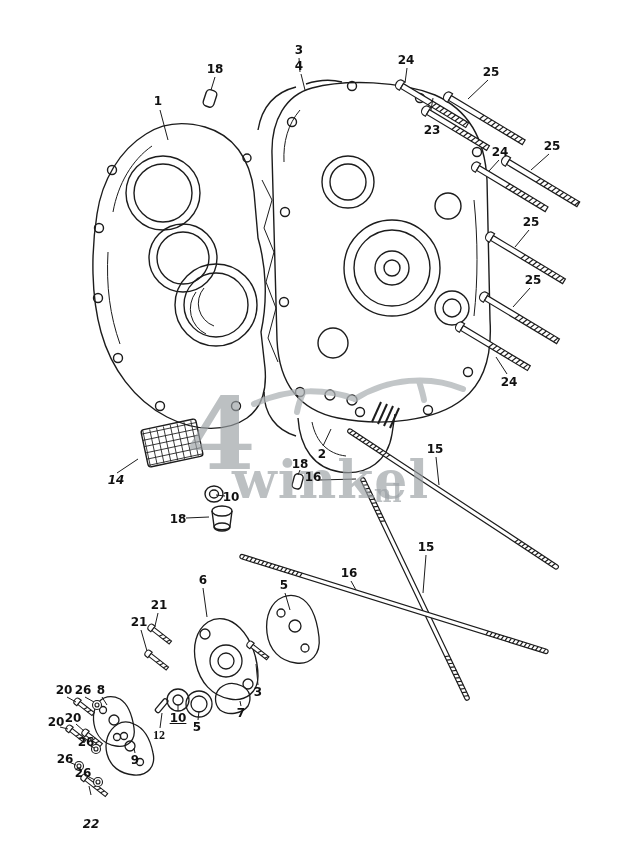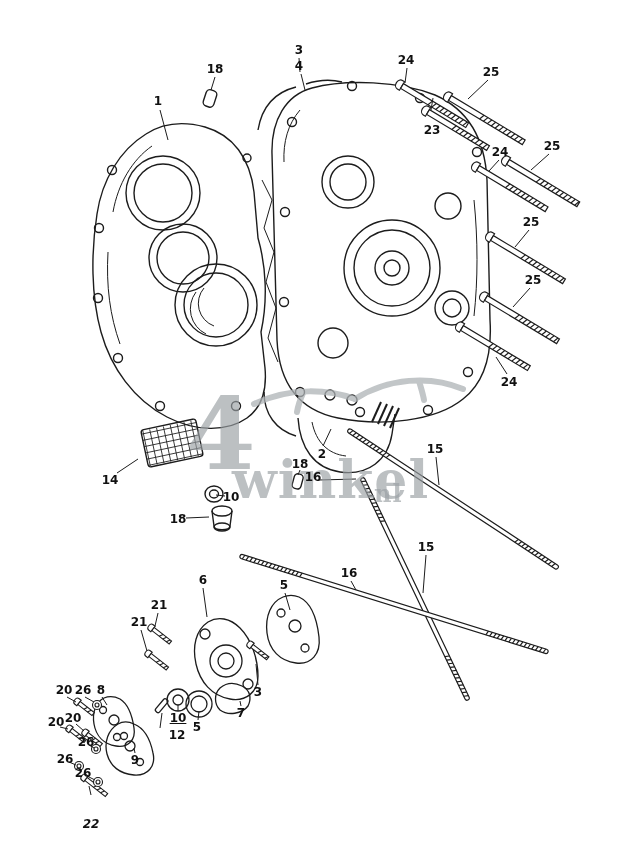--- a/index.html
+++ b/index.html
@@ -512,21 +512,21 @@
       <div class="part-label" style="left: 299px; top: 50px;">3</div>
       <div class="part-label" style="left: 299px; top: 66px;">4</div>
       <div class="part-label" style="left: 406px; top: 60px;">24</div>
       <div class="part-label" style="left: 432px; top: 90px; margin-top: 40px;">23</div>
       <div class="part-label" style="left: 491px; top: 72px;">25</div>
       <div class="part-label" style="left: 552px; top: 146px;">25</div>
       <div class="part-label" style="left: 500px; top: 152px;">24</div>
       <div class="part-label" style="left: 531px; top: 222px;">25</div>
       <div class="part-label" style="left: 533px; top: 280px;">25</div>
       <div class="part-label" style="left: 509px; top: 382px;">24</div>
-      <div class="part-label" style="left: 110px; top: 480px;">14</div>
+      <div class="part-label" style="left: 116px; top: 480px; font-style: italic;">14</div>
       <div class="part-label" style="left: 231px; top: 497px;">10</div>
       <div class="part-label" style="left: 178px; top: 519px;">18</div>
       <div class="part-label" style="left: 300px; top: 464px;">18</div>
       <div class="part-label" style="left: 322px; top: 454px;">2</div>
       <div class="part-label" style="left: 313px; top: 477px;">16</div>
       <div class="part-label" style="left: 435px; top: 449px;">15</div>
       <div class="part-label" style="left: 426px; top: 547px;">15</div>
       <div class="part-label" style="left: 349px; top: 573px;">16</div>
       <div class="part-label" style="left: 203px; top: 580px;">6</div>
       <div class="part-label" style="left: 284px; top: 585px;">5</div>
@@ -534,20 +534,20 @@
       <div class="part-label" style="left: 139px; top: 622px;">21</div>
       <div class="part-label" style="left: 64px; top: 690px;">20</div>
       <div class="part-label" style="left: 83px; top: 690px;">26</div>
       <div class="part-label" style="left: 101px; top: 690px;">8</div>
       <div class="part-label" style="left: 56px; top: 722px;">20</div>
       <div class="part-label" style="left: 73px; top: 718px;">20</div>
       <div class="part-label" style="left: 86px; top: 742px;">26</div>
       <div class="part-label" style="left: 65px; top: 759px;">26</div>
       <div class="part-label" style="left: 83px; top: 773px;">26</div>
       <div class="part-label" style="left: 135px; top: 760px;">9</div>
-      <div class="part-label" style="left: 177px; top: 735px;">12</div>
+      <div class="part-label" style="left: 159px; top: 735px; font-family: Liberation Serif, serif;">12</div>
       <div class="part-label" style="left: 178px; top: 718px; text-decoration: underline;">10</div>
       <div class="part-label" style="left: 197px; top: 727px;">5</div>
       <div class="part-label" style="left: 241px; top: 713px;">7</div>
       <div class="part-label" style="left: 258px; top: 692px;">3</div>
       <div class="part-label" style="left: 91px; top: 824px; font-style: italic;">22</div>
     </div>
 </div>
 
 </body></html>

